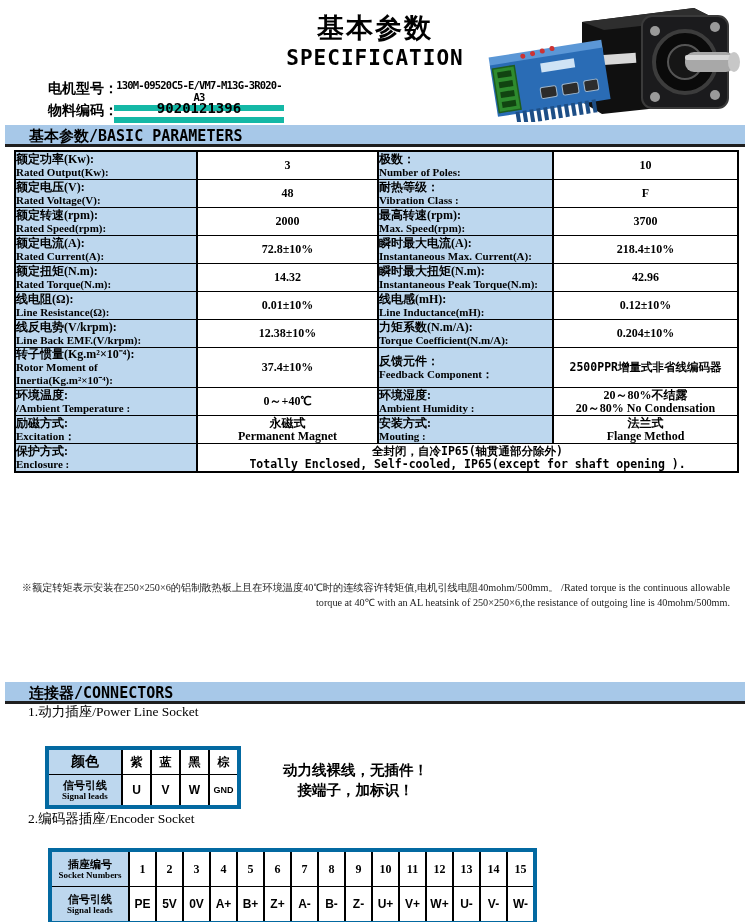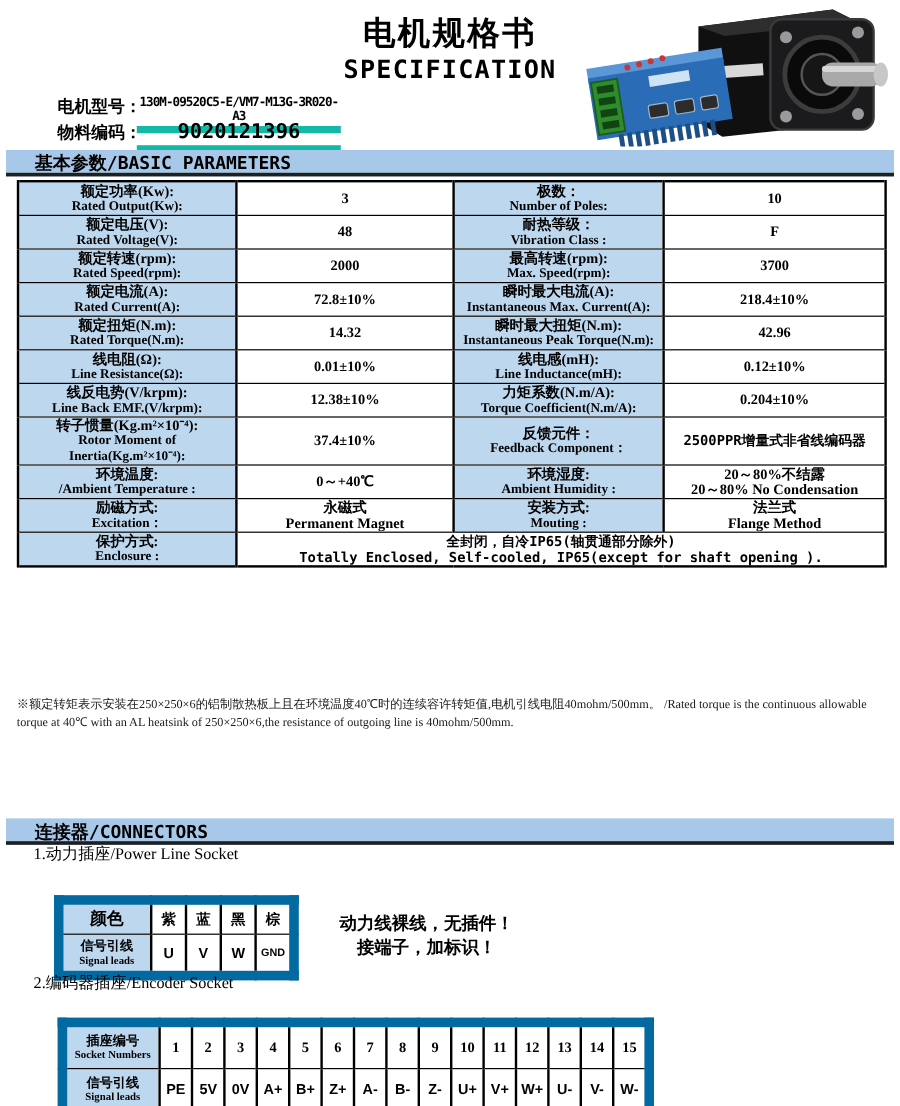--- a/index.html
+++ b/index.html
@@ -13,55 +13,55 @@
   #title-cn{top:10px;left:0;right:0;text-align:center;
     font-family:"DejaVu Sans Mono", monospace;font-weight:bold;font-size:27px;letter-spacing:2px;}
   #title-en{top:46px;left:0;right:0;text-align:center;
     font-family:"DejaVu Sans Mono", monospace;font-weight:bold;font-size:21px;letter-spacing:1px;}
   .hdr-label{font-weight:bold;font-size:14px;font-family:"Liberation Serif", serif;}
   #model-label{top:80px;left:48px;}
   #code-label{top:102px;left:48px;}
   .hdr-value{border-bottom:6px solid #14b8a6;text-align:center;
     font-family:"DejaVu Sans Mono", monospace;font-weight:bold;}
   #model-value{top:79px;left:114px;width:170px;font-size:10.5px;letter-spacing:-0.8px;padding-bottom:2px;}
-  #code-value{top:100px;left:114px;width:170px;font-size:17px;padding-bottom:1px;}
+  #code-value{top:100px;left:114px;width:170px;font-size:14px;padding-bottom:1px;}
 
   #product-photo{top:2px;left:482px;}
 
   
   .section-bar{left:5px;right:5px;height:22px;background:var(--bar,#a7c8e8);
     border-bottom:3px solid #1f1f1f;
     font-family:"DejaVu Sans Mono", monospace;font-weight:bold;font-size:15px;
     line-height:22px;padding-left:24px;box-sizing:border-box;}
   #bar-basic{top:125px;}
   #bar-connectors{top:682px;}
 
   
   #basic-table{top:150px;left:14px;border-collapse:collapse;table-layout:fixed;
     border:2px solid #000;width:723px;}
   #basic-table td{border-top:1px solid #000;border-bottom:1px solid #000;
     border-left:2px solid #000;border-right:2px solid #000;
     height:27px;padding:0;overflow:hidden;vertical-align:middle;}
-  td.lbl{background:var(--cell,#bdd7ee);text-align:center;padding-left:3px;font-weight:bold;margin-left:12px;}
+  td.lbl{background:var(--cell,#bdd7ee);text-align:left;padding-left:3px;font-weight:bold;margin-left:12px;}
   td.lbl .cn{font-size:12px;line-height:13px;font-family:"Liberation Serif", serif;}
   td.lbl .en{font-size:11px;line-height:13px;font-family:"Liberation Serif", serif;}
   td.val{text-align:center;font-weight:bold;font-size:12px;line-height:13px;
     font-family:"Liberation Serif", serif;}
   td.val.mono{font-family:"DejaVu Sans Mono", monospace;font-size:11.5px;}
 
   
   #footnote{top:580px;left:14px;width:716px;font-size:10.2px;line-height:15px;color:#1a1a1a;
-    font-family:"Liberation Serif", serif;}
+    font-family:"Liberation Serif", serif;text-align:right;}
 
   
   .sub-title{left:28px;font-size:13.5px;font-family:"Liberation Serif", serif;}
   #power-title{top:703px;}
   #encoder-title{top:810px;}
 
-  .conn-table{border-collapse:collapse;table-layout:fixed;border:8px solid #0369a1;}
+  .conn-table{border-collapse:collapse;table-layout:fixed;border:4px solid #0369a1;}
   .conn-table td,.conn-table th{border-top:1px solid #000;border-bottom:1px solid #000;
     border-left:2px solid #000;border-right:2px solid #000;padding:0;overflow:hidden;vertical-align:middle;}
   .conn-head{background:var(--cell,#bdd7ee);font-weight:bold;text-align:center;}
   .conn-head .cn{font-family:"Liberation Sans", sans-serif;font-size:11px;line-height:12px;}
   .conn-head .en{font-family:"Liberation Serif", serif;font-size:9px;line-height:11px;font-weight:bold;}
   .conn-head.big{font-family:"Liberation Sans", sans-serif;font-size:14px;}
   .conn-cell{text-align:center;font-weight:bold;font-family:"Liberation Sans", sans-serif;font-size:12px;}
   .conn-cell.small{font-size:9px;}
   .conn-cell.num{font-family:"Liberation Serif", serif;font-size:12px;}
 
@@ -74,21 +74,21 @@
   #power-note{top:760px;left:268px;width:175px;text-align:center;font-weight:bold;font-size:14.5px;
     line-height:20px;font-family:"Liberation Sans", sans-serif;}
 
   #encoder-table{top:848px;left:48px;}
   #encoder-table .conn-head{width:76px;}
   #encoder-table td{width:25px;height:34px;}
 </style>
 </head>
 <body style="--bar: #a7c8e8; --cell: #bdd7ee;">
 
-<div class="abs" id="title-cn">电机规格书</div>
+<div class="abs" id="title-cn">基本参数</div>
 <div class="abs" id="title-en">SPECIFICATION</div>
 
 <div class="abs hdr-label" id="model-label">电机型号：</div>
 <div class="abs hdr-value" id="model-value">130M-09520C5-E/VM7-M13G-3R020-A3</div>
 <div class="abs hdr-label" id="code-label">物料编码：</div>
 <div class="abs hdr-value" id="code-value">9020121396</div>
 
 <svg class="abs" id="product-photo" width="262" height="120" viewBox="0 0 262 120">
   <g>
     <polygon points="100,20 212,6 232,16 232,100 120,112 100,100" fill="#101010"></polygon>

